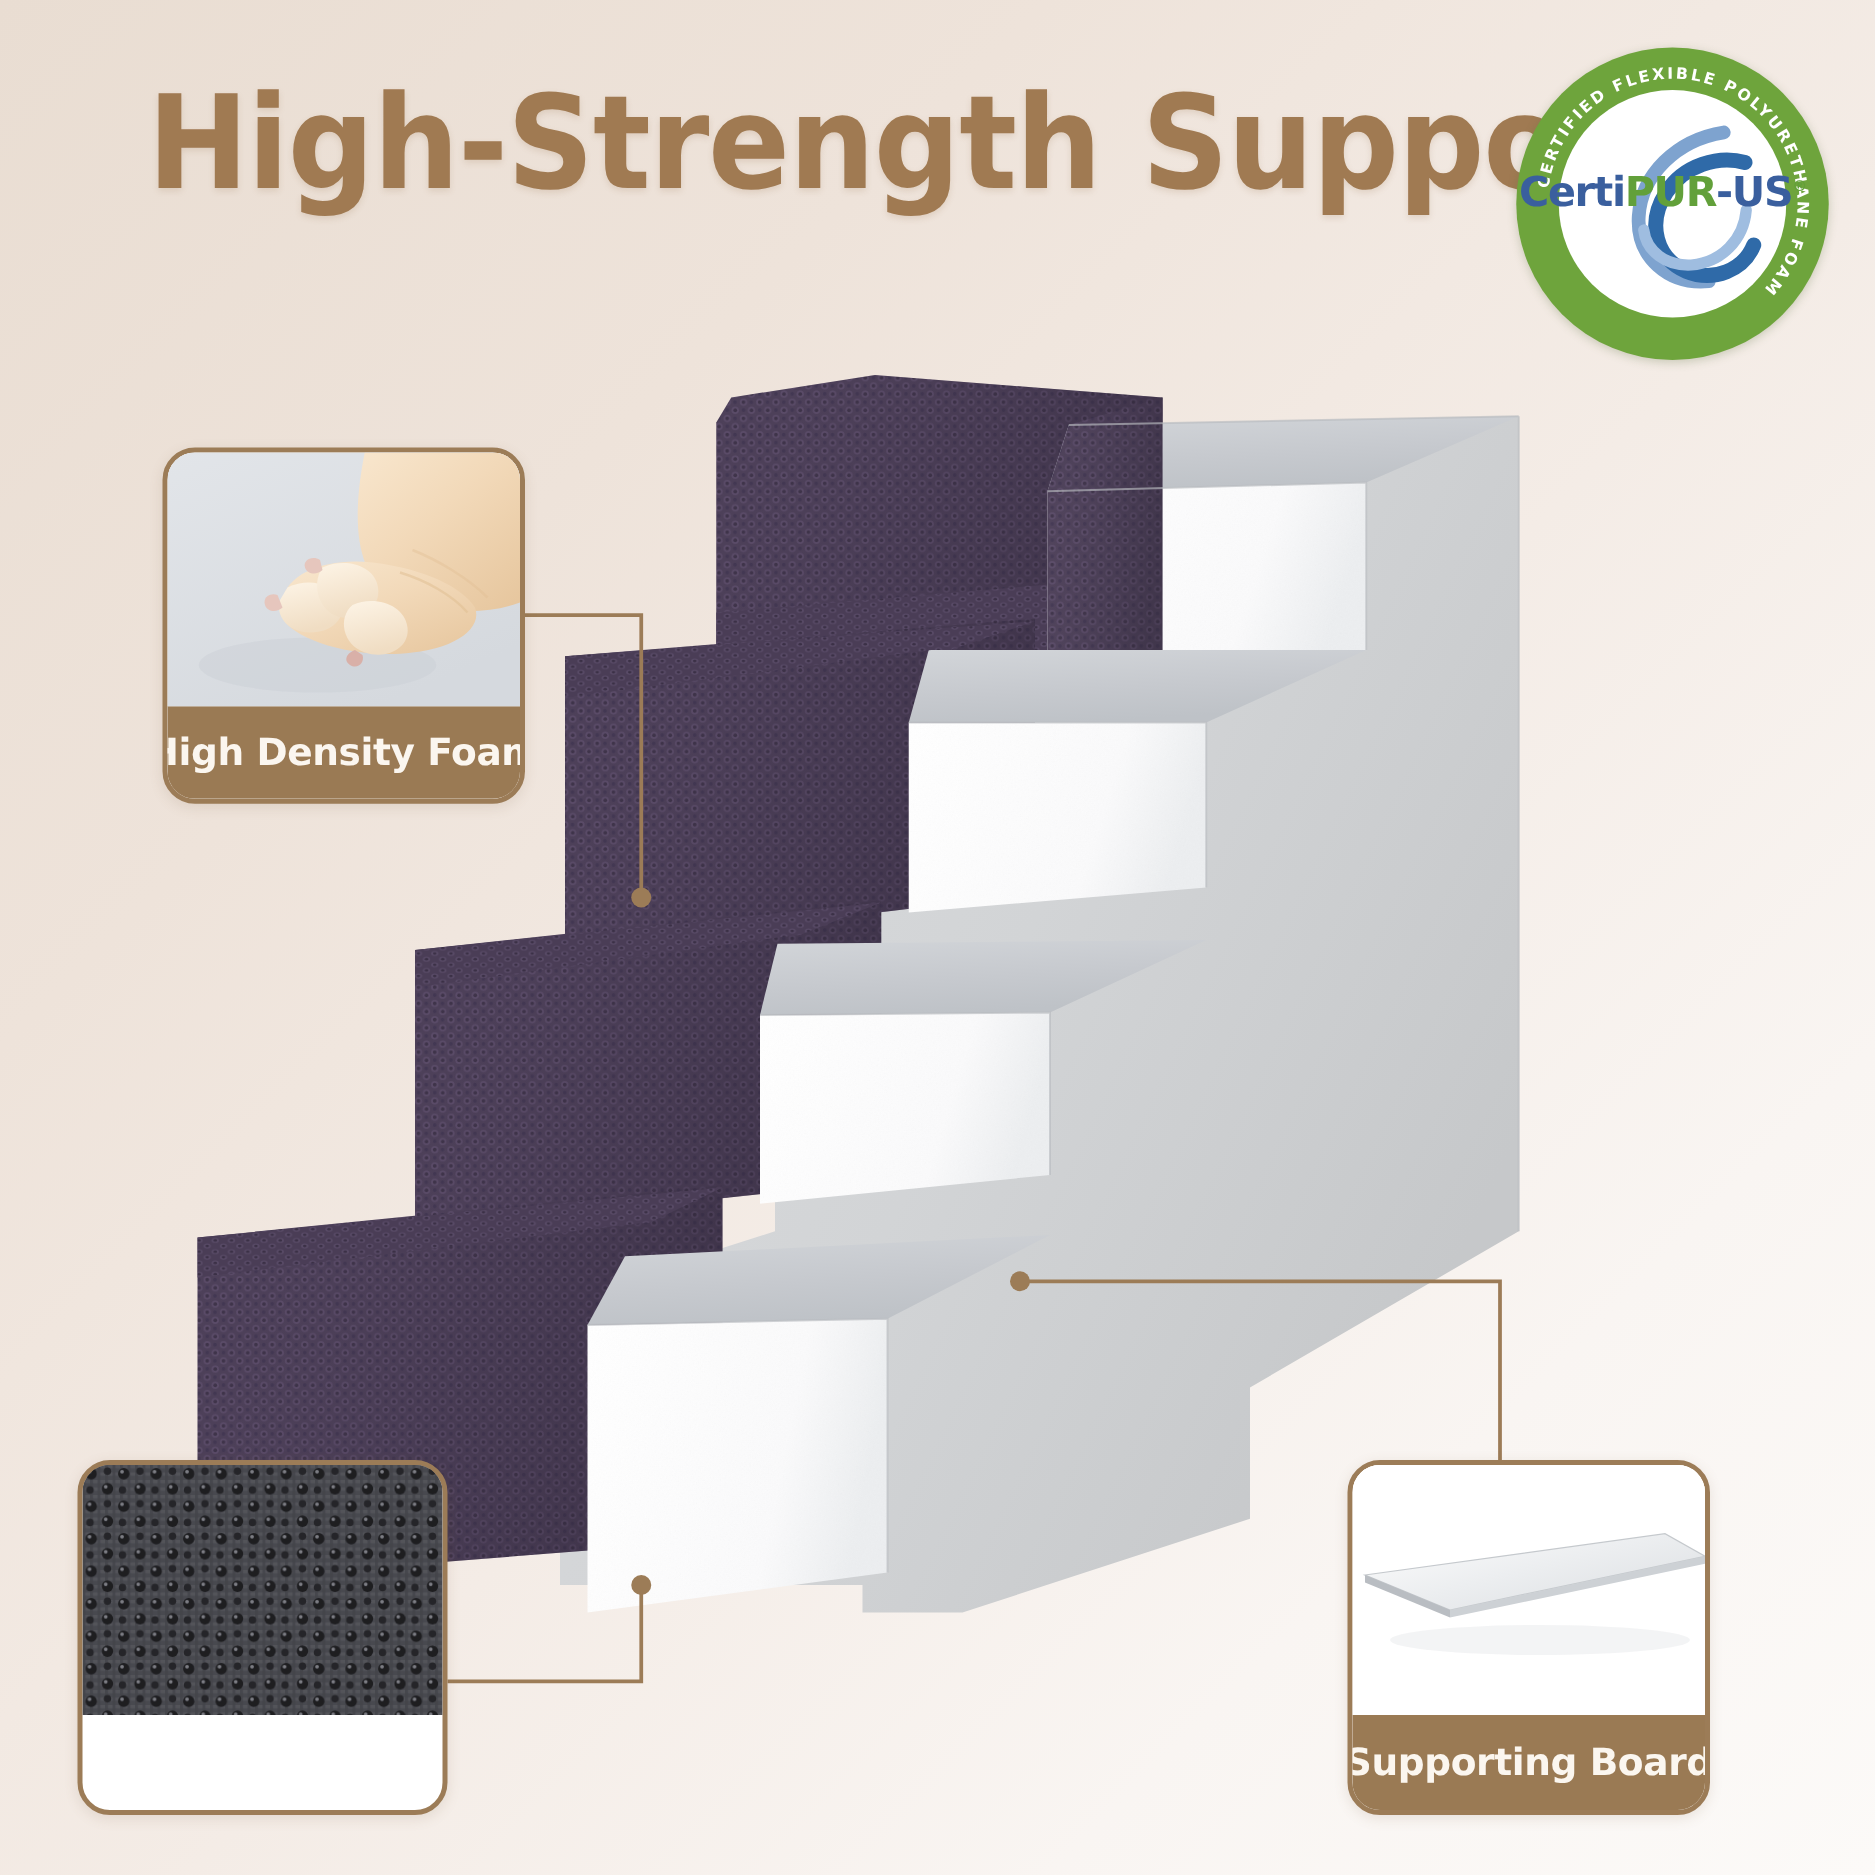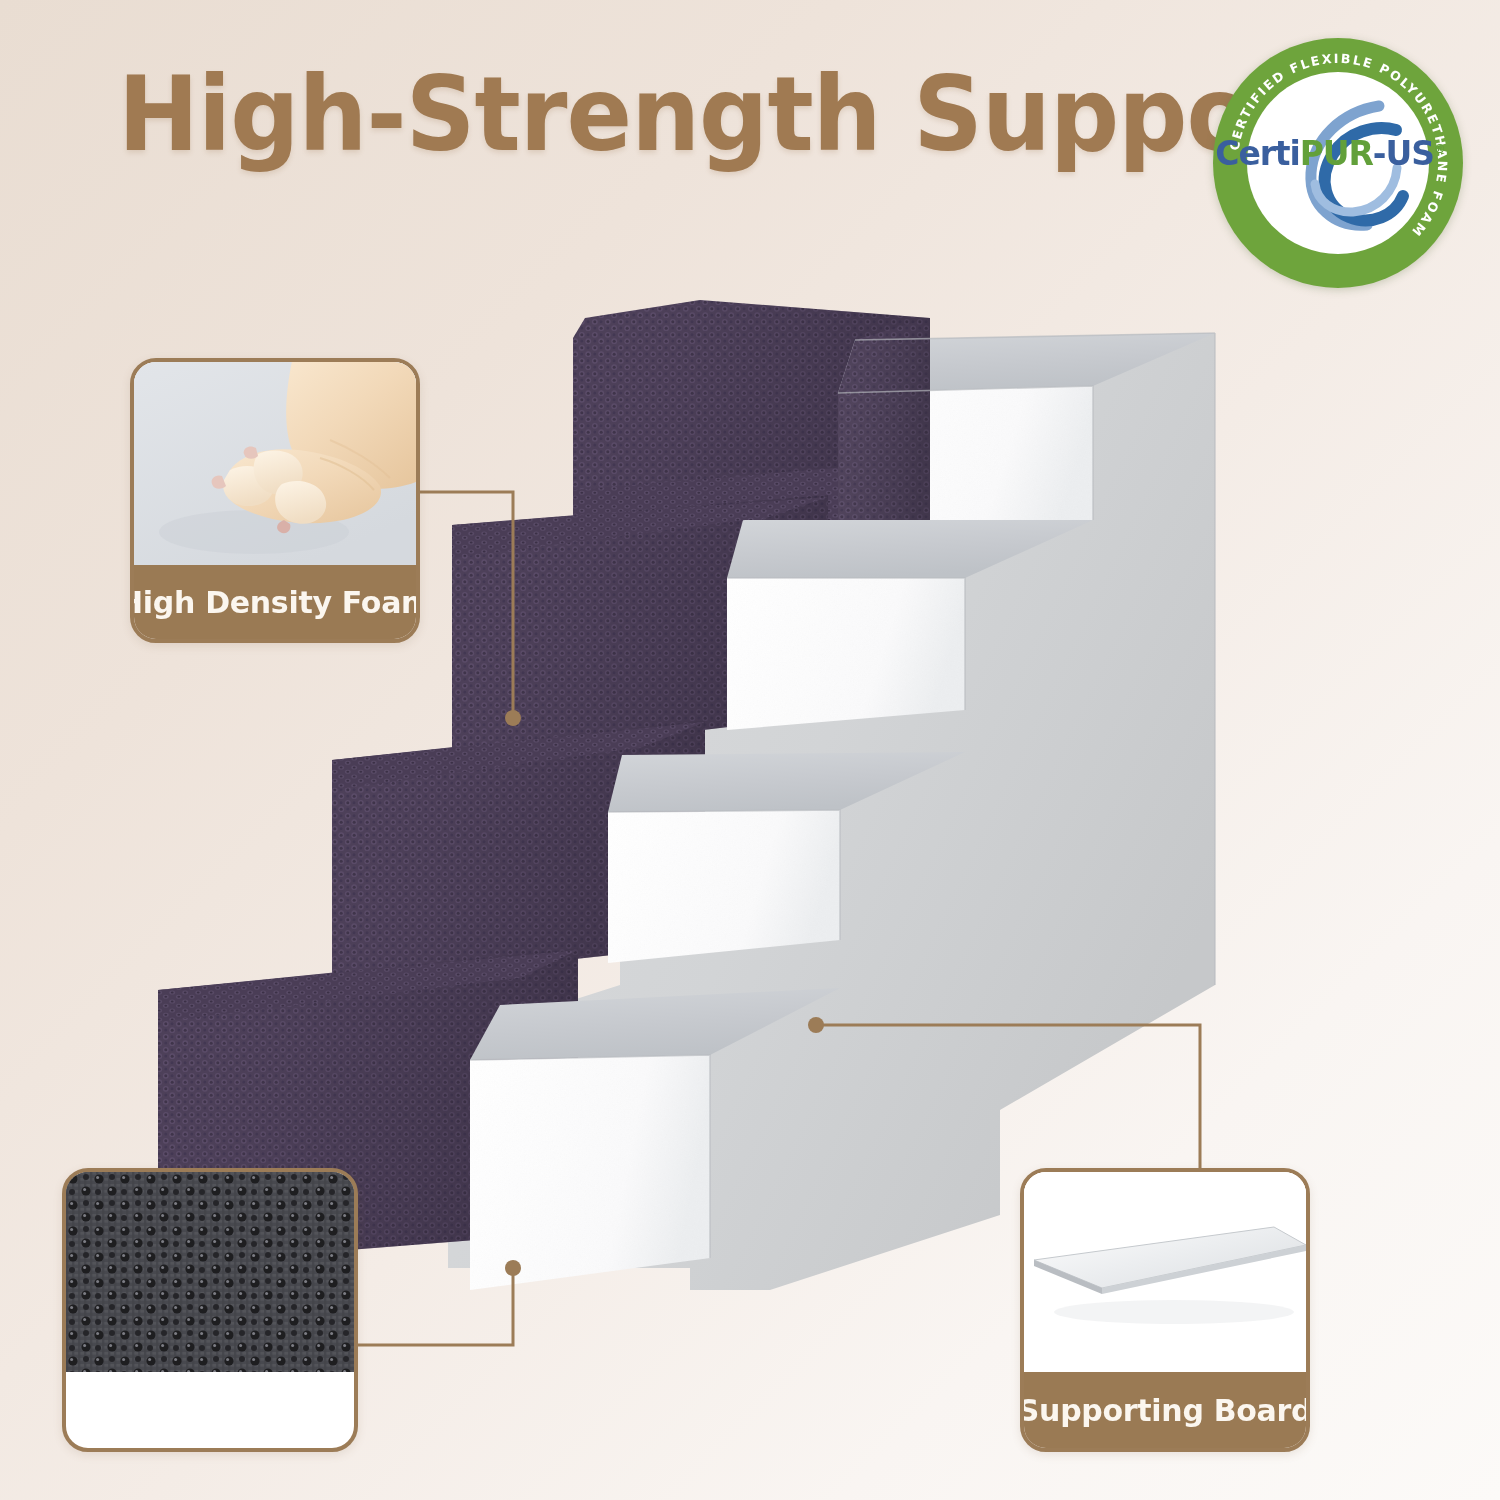--- a/index.html
+++ b/index.html
@@ -107,21 +107,21 @@
   #card-foam { left: 130px; top: 358px; width: 290px; height: 285px; }
   #card-foam .media { height: 203px; background: #dfe2e6; }
   #card-foam .label  { height: 74px; font-size: 30px; }
 
   
   #card-nonslip { left: 62px; top: 1168px; width: 296px; height: 284px; }
   #card-nonslip .media { height: 200px; background: #3c3c41; }
   #card-nonslip .label  { height: 76px; font-size: 30px; }
 
   
-  #card-board { left: 1020px; top: 1168px; width: 290px; height: 284px; }
+  #card-board { left: 1078px; top: 1168px; width: 290px; height: 284px; }
   #card-board .media { height: 200px; background: #ffffff; }
   #card-board .label  { height: 76px; font-size: 30px; }
 
   
   #connectors { position: absolute; inset: 0; z-index: 10; pointer-events: none; }
 </style>
 </head>
 <body>
 
 <div id="stage">

